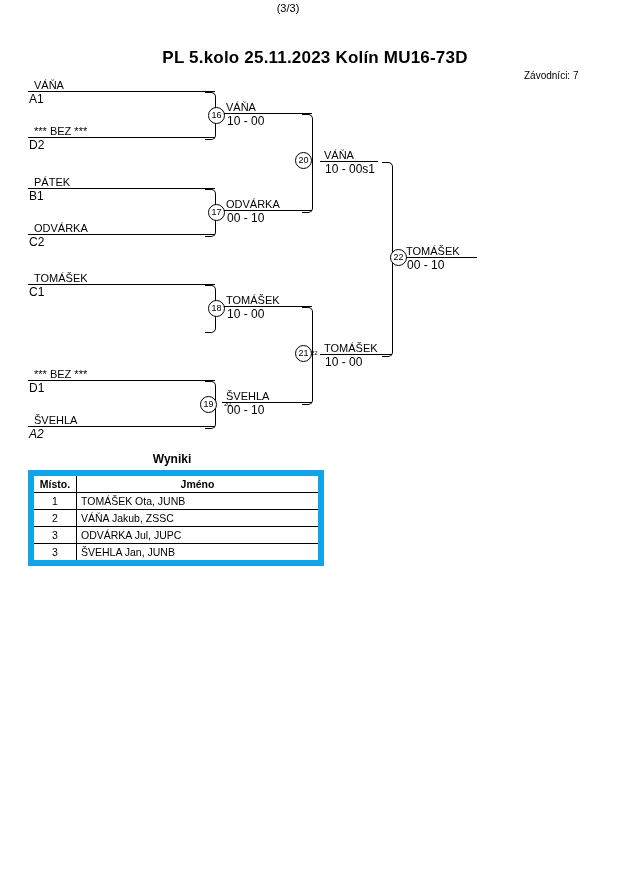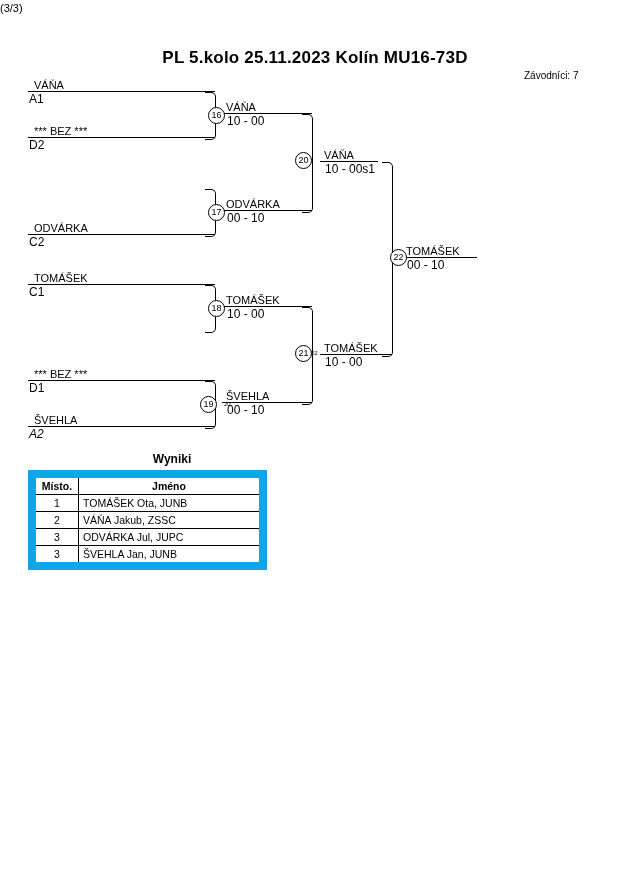--- a/index.html
+++ b/index.html
@@ -13,21 +13,21 @@
     position: relative;
     font-family: "Liberation Sans", sans-serif;
     color: #000000;
     overflow: hidden;
   }
   .page-indicator {
     position: absolute;
     top: 2px;
     left: 0;
     width: 576px;
-    text-align: left;
+    text-align: center;
     font-size: 11px;
   }
   .title {
     position: absolute;
     top: 48px;
     left: 0;
     width: 630px;
     text-align: center;
     font-size: 17px;
     font-weight: bold;
@@ -132,24 +132,24 @@
     left: 28px;
     width: 288px;
     text-align: center;
     font-size: 12px;
     font-weight: bold;
   }
   table.results {
     position: absolute;
     top: 470px;
     left: 28px;
-    width: 239px;
+    width: 296px;
     border-collapse: collapse;
     font-size: 10.5px;
-    border: 8px solid #0ea5e9;
+    border: 6px solid #0ea5e9;
   }
   table.results th,
   table.results td {
     border: 1px solid #000;
     padding: 2px 4px;
     font-weight: normal;
   }
   table.results thead th {
     font-weight: bold;
     font-size: 10.5px;
@@ -182,20 +182,25 @@
     <span class="rule" style="width:187px;"></span>
     <span class="seed" style="top:18px;">A1</span>
   </div>
 
   <div class="entrant" style="left:28px; top:120px; width:187px; height:18px;">
     <span class="nm">*** BEZ ***</span>
     <span class="rule" style="width:187px;"></span>
     <span class="seed" style="top:18px;">D2</span>
   </div>
 
+  <div class="entrant" style="left:28px; top:171px; width:187px; height:18px;">
+    <span class="nm">PÁTEK</span>
+    <span class="rule" style="width:187px;"></span>
+    <span class="seed" style="top:18px;">B1</span>
+  </div>
 
   <div class="entrant" style="left:28px; top:217px; width:187px; height:18px;">
     <span class="nm">ODVÁRKA</span>
     <span class="rule" style="width:187px;"></span>
     <span class="seed" style="top:18px;">C2</span>
   </div>
 
   <div class="entrant" style="left:28px; top:267px; width:187px; height:18px;">
     <span class="nm">TOMÁŠEK</span>
     <span class="rule" style="width:187px;"></span>

